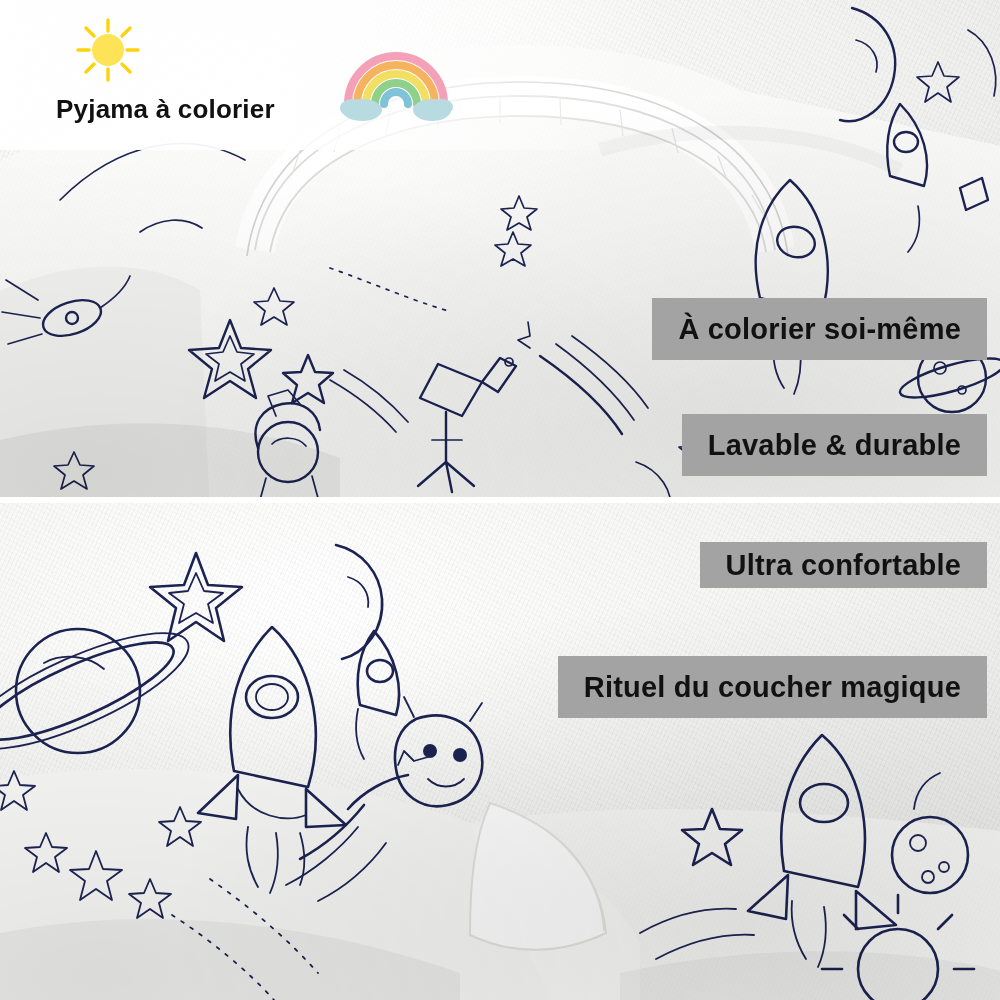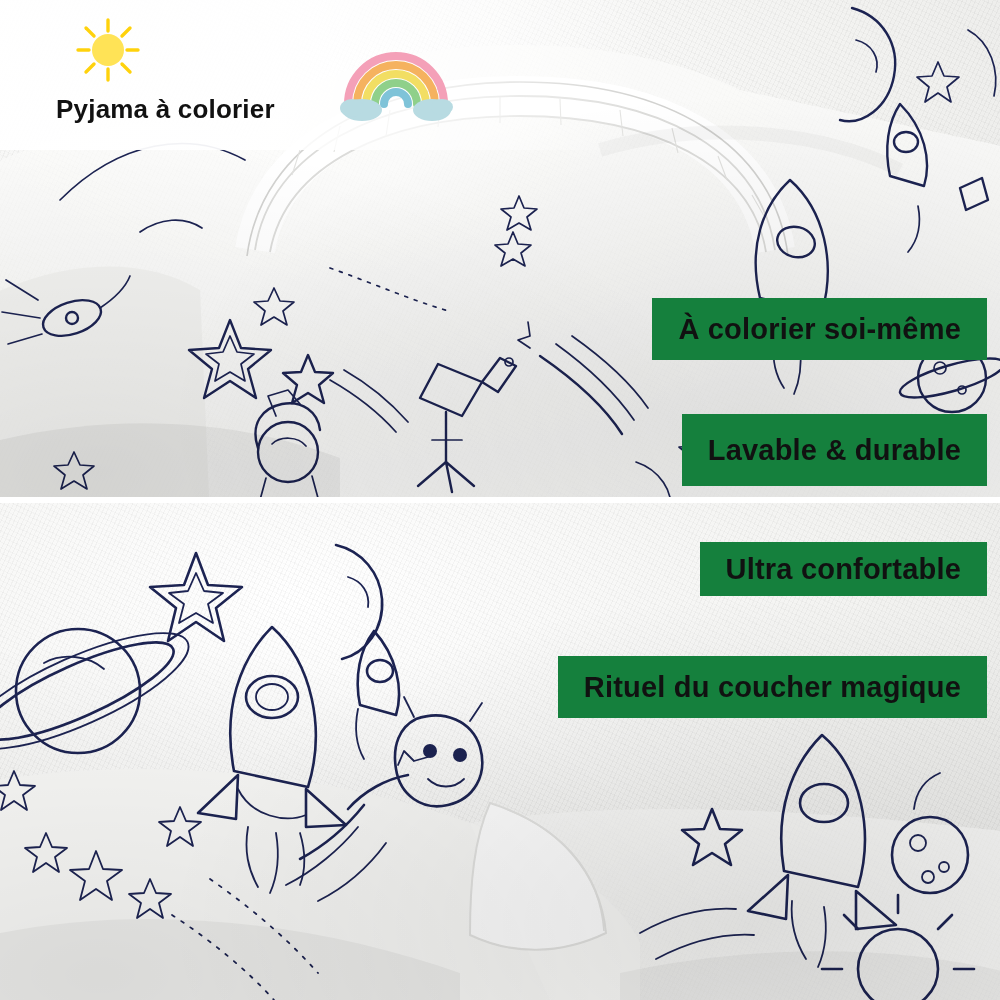--- a/index.html
+++ b/index.html
@@ -104,32 +104,32 @@
   }
   #brand-rainbow {
     position: absolute;
     left: 336px; top: 36px;
     width: 120px; height: 92px;
   }
 
   
   .chip {
     position: absolute;
-    background: #15803d;
+    background: #a3a3a3;
     color: #111111;
     font-weight: 700;
     display: flex;
     align-items: center;
     justify-content: center;
     white-space: nowrap;
     letter-spacing: .2px;
   }
   #chip-1 { right: 13px; top: 298px;  height: 62px; padding: 0 26px; font-size: 29px; }
-  #chip-2 { right: 13px; top: 414px;  height: 72px; padding: 4px 26px; font-size: 29px; }
-  #chip-3 { right: 13px; top: 542px;  height: 54px; padding: 0 26px; font-size: 29px; }
+  #chip-2 { right: 13px; top: 414px;  height: 62px; padding: 4px 26px; font-size: 29px; }
+  #chip-3 { right: 13px; top: 542px;  height: 46px; padding: 0 26px; font-size: 29px; }
   #chip-4 { right: 13px; top: 656px;  height: 62px; padding: 12px 26px; font-size: 29px; }
 </style>
 </head>
 <body>
 
 <div id="canvas">
 
   <div class="panel" id="panel-top">
     <div class="fabric"></div>
     <div class="art">

